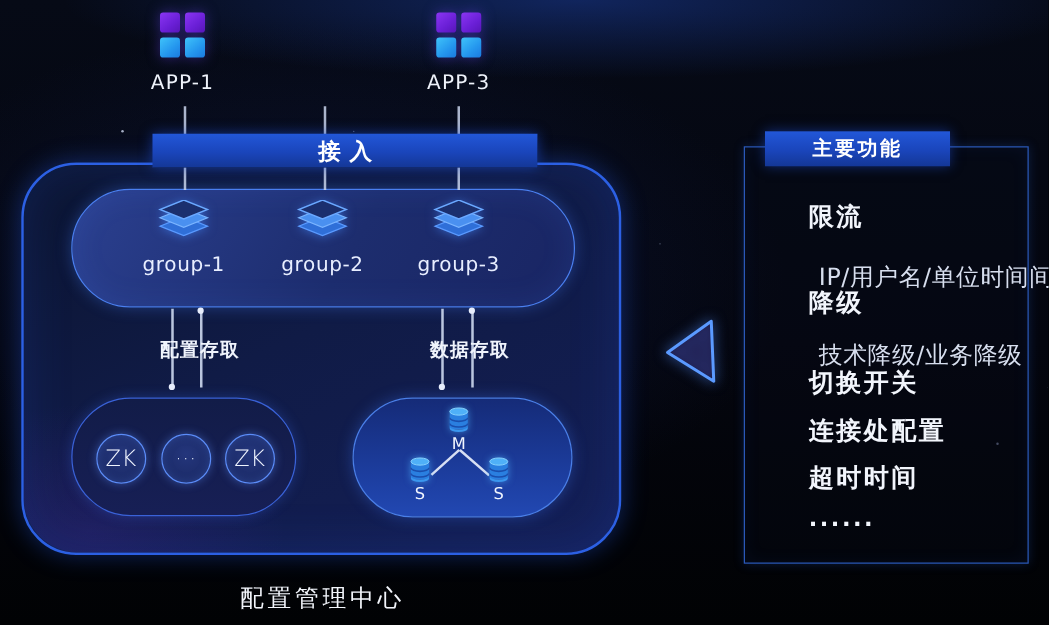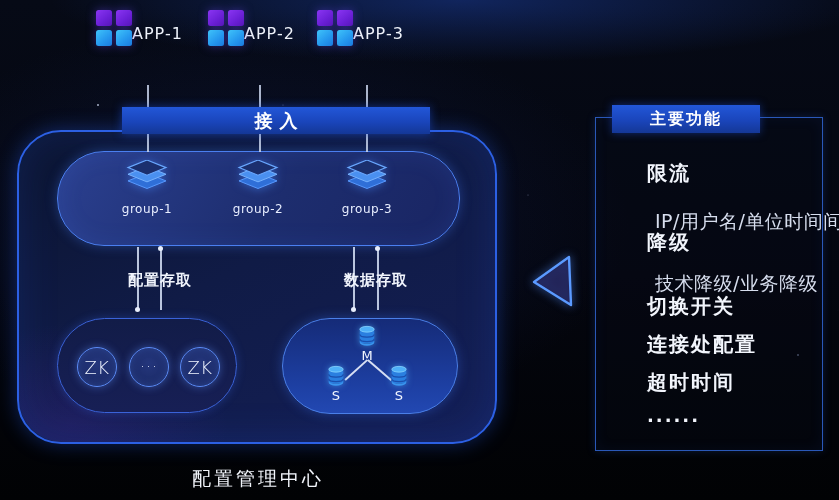--- a/index.html
+++ b/index.html
@@ -14,21 +14,21 @@
   }
   .stars { position:absolute; width:2px; height:2px; border-radius:50%; background:rgba(220,230,255,.75);
     box-shadow: 430px 90px 0 -0.5px rgba(200,215,255,.5), 620px 20px 0 -0.5px rgba(200,215,255,.55),
       700px 250px 0 0 rgba(190,205,255,.45), 740px 205px 0 -0.8px rgba(190,205,255,.4),
       760px 425px 0 -0.5px rgba(200,215,255,.5), 470px 465px 0 -0.5px rgba(200,215,255,.45),
       230px 472px 0 -0.8px rgba(200,215,255,.4), 20px 150px 0 -0.8px rgba(200,215,255,.4),
       390px 90px 0 -0.8px rgba(200,215,255,.45), 185px 0px 0 -0.5px rgba(200,215,255,.5);
     left:97px; top:104px; }
 
   
-  .app-unit { position:absolute; top:10px; width:100px; display:flex; flex-direction:row; align-items:center; }
+  .app-unit { position:absolute; top:10px; width:100px; display:flex; flex-direction:column; align-items:center; }
   .app-icon { width:36px; height:36px; display:grid; grid-template-columns:16px 16px; grid-template-rows:16px 16px; gap:4px; filter:drop-shadow(0 0 5px rgba(90,60,220,.5)); }
   .app-icon i { display:block; border-radius:2.5px; }
   .app-icon i.pu { background:linear-gradient(140deg,#8a35f2 0%,#6a1fd6 60%,#5716b8 100%); }
   .app-icon i.cy { background:linear-gradient(140deg,#3fc3fa 0%,#2496ee 60%,#1b7adf 100%); }
   .app-label { margin-top:10px; color:#eef2fa; font-size:16px; letter-spacing:1px; }
 
   .vline { position:absolute; width:2px; background:rgba(200,212,235,.85); }
 
   
   .access-bar { position:absolute; left:122px; top:107px; width:308px; height:27px; z-index:5;
@@ -45,21 +45,21 @@
   .outer-box .tint { position:absolute; left:0; bottom:0; width:55%; height:55%; border-radius:44px;
     background:radial-gradient(80% 80% at 20% 90%, rgba(95,45,190,.18), rgba(0,0,0,0) 75%); }
 
   
   .group-box { position:absolute; left:57px; top:151px; width:403px; height:95px; border-radius:47px; z-index:3;
     border:1.5px solid #4a7ff0;
     background:linear-gradient(120deg,#2b4090 0%,#1d2d6e 55%,#192563 100%);
     box-shadow:0 0 12px rgba(70,130,255,.35), inset 0 0 25px rgba(70,130,255,.12); }
   .group-unit { position:absolute; top:160px; width:100px; display:flex; flex-direction:column; align-items:center; z-index:4; }
   .layers-icon { width:46px; height:38px; filter:drop-shadow(0 1px 4px rgba(70,140,255,.5)); }
-  .group-label { margin-top:4px; color:#e8eeff; font-size:12px; letter-spacing:.5px; }
+  .group-label { margin-top:4px; color:#e8eeff; font-size:16px; letter-spacing:.5px; }
 
   
   .flow-line { position:absolute; width:1.6px; top:247px; height:63px; background:rgba(205,216,238,.9); z-index:4; }
   .flow-dot { position:absolute; width:5px; height:5px; border-radius:50%; background:#e8eefc; z-index:4; }
   .flow-label { position:absolute; top:271px; transform:translateX(-50%); color:#f0f4fc; font-size:15px; font-weight:600; letter-spacing:1px; z-index:5;padding-left:20px; }
 
   
   .zk-box { position:absolute; left:57px; top:318px; width:180px; height:95px; border-radius:48px; z-index:3;
     border:1.5px solid #3a62d8;
     background:linear-gradient(180deg,#121c48 0%,#171f55 100%);
@@ -110,29 +110,20 @@
 
   <div class="app-unit" style="left:96px;">
     <div class="app-icon">
       <i class="pu"></i>
         <i class="pu"></i>
         <i class="cy"></i>
         <i class="cy"></i>
     </div>
     <div class="app-label">APP-1</div>
   </div>
-  <div class="app-unit" style="left:208px;">
-    <div class="app-icon">
-      <i class="pu"></i>
-        <i class="pu"></i>
-        <i class="cy"></i>
-        <i class="cy"></i>
-    </div>
-    <div class="app-label">APP-2</div>
-  </div>
   <div class="app-unit" style="left:317px;">
     <div class="app-icon">
       <i class="pu"></i>
         <i class="pu"></i>
         <i class="cy"></i>
         <i class="cy"></i>
     </div>
     <div class="app-label">APP-3</div>
   </div>
 

